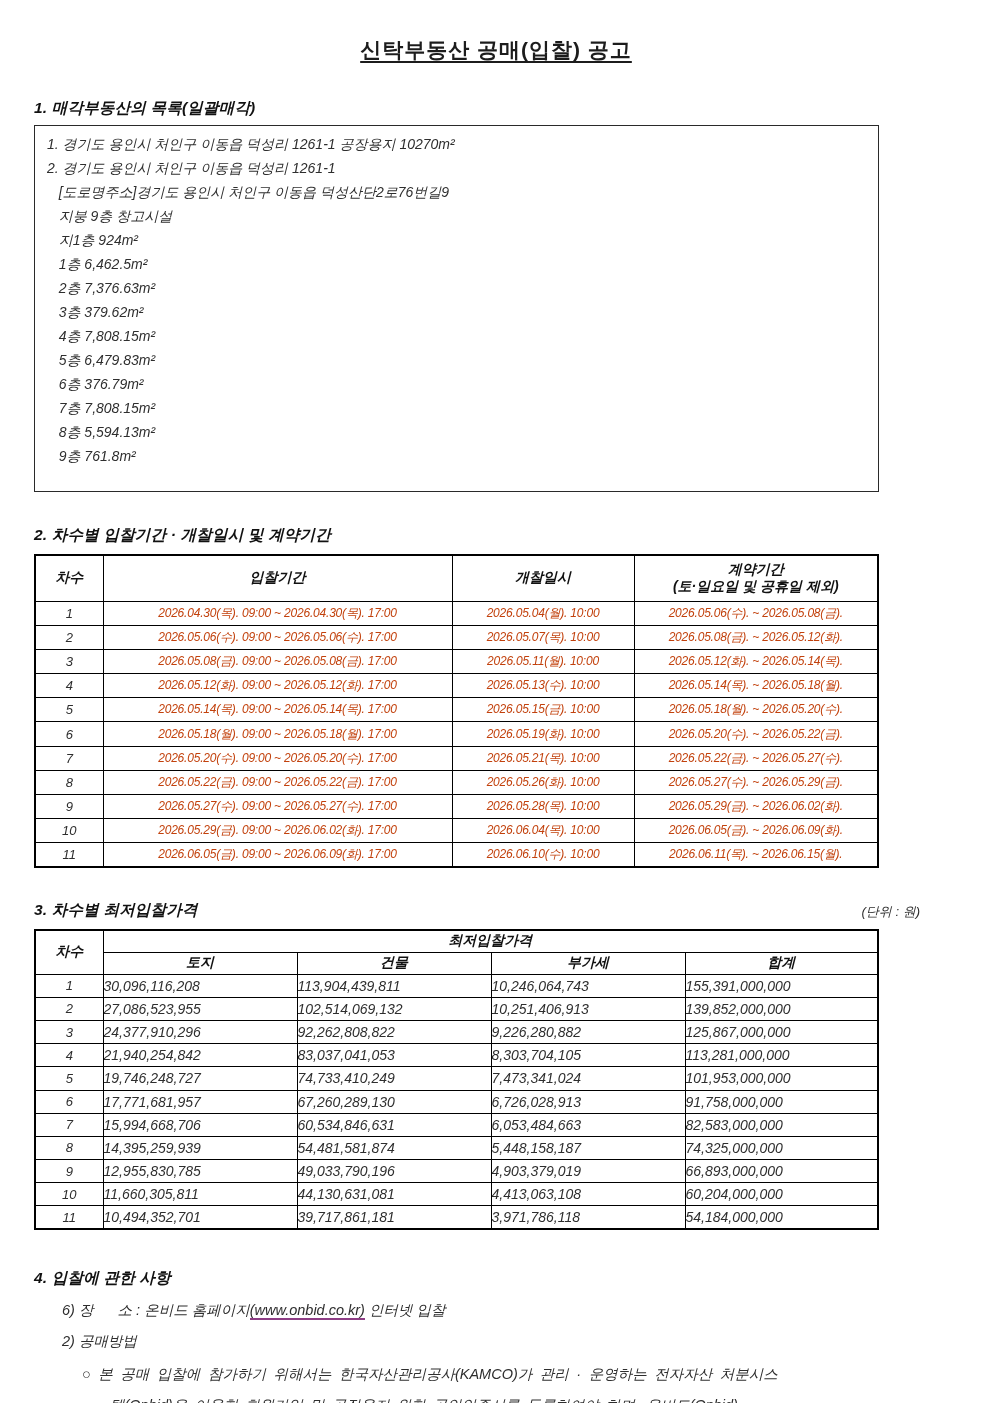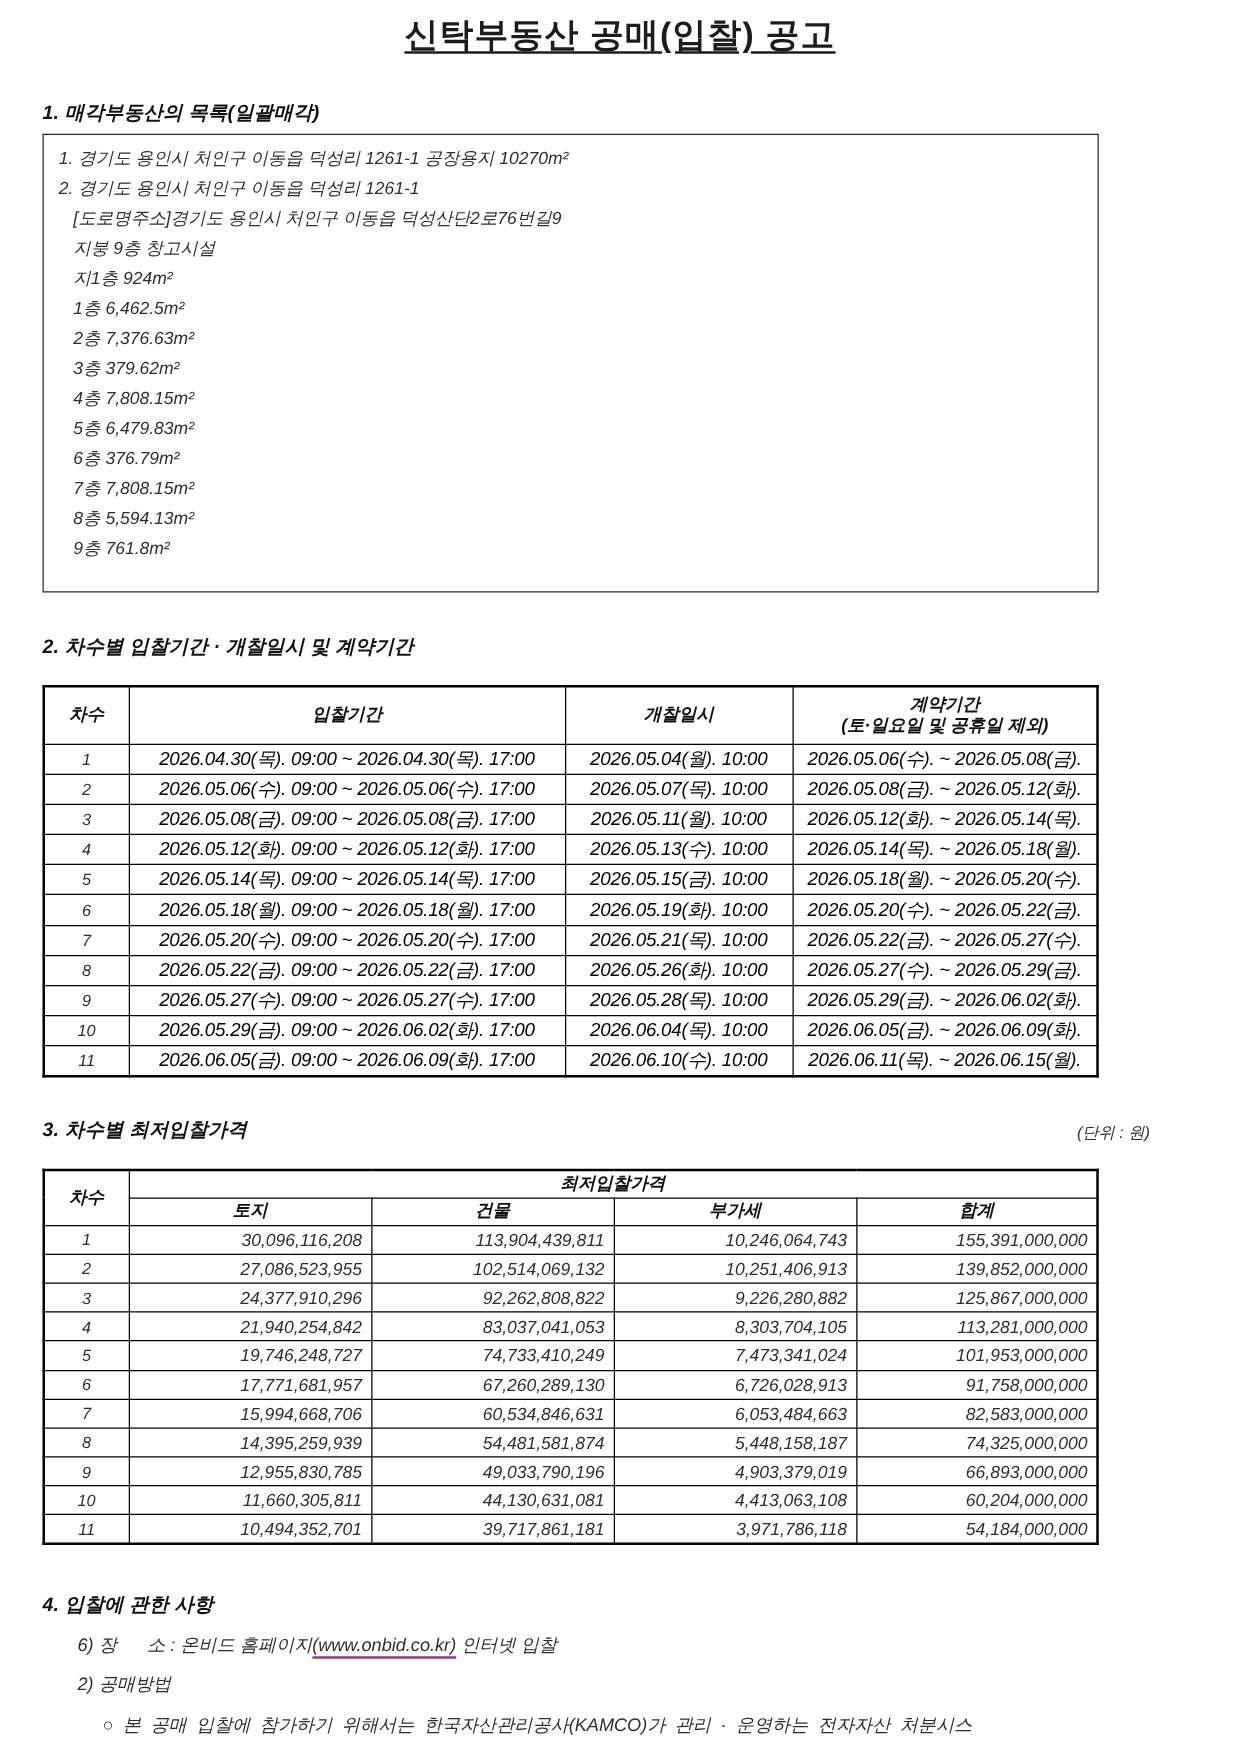--- a/index.html
+++ b/index.html
@@ -9,23 +9,24 @@
     background: #ffffff;
     color: #1c1c1c;
     font-family: "Liberation Sans", "DejaVu Sans", sans-serif;
   }
   .page { position: relative; width: 992px; height: 1403px; overflow: hidden; }
   .content { padding: 0 72px 0 34px; font-style: italic; }
 
   .doc-title {
     text-align: center;
     padding-top: 10px;
-    font-size: 27px;
+    font-size: 21px;
     font-weight: bold;
     letter-spacing: 1px;
+    margin-top: 26px;
   }
   .doc-title span { text-decoration: underline; text-underline-offset: 4px; }
 
   .sec-heading {
     font-weight: bold;
     font-size: 15.5px;
     color: #111;
     letter-spacing: 0.2px;
   }
   .sec1-heading { margin-top: 34px; }
@@ -38,43 +39,43 @@
     padding: 6px 10px 0 12px;
     font-size: 14px;
     line-height: 24.0px;
     color: #2e2e2e;
   }
   .listbox .line { white-space: pre-wrap; }
 
   .sec2-heading { margin-top: 33px; }
 
   table.doc-table {
-    margin-top: 20px;
+    margin-top: 8px;
     border-collapse: collapse;
     table-layout: fixed;
     width: 843px;
     border: 2px solid #000;
   }
   table.doc-table th, table.doc-table td {
     border: 1px solid #000;
     padding: 0;
     overflow: hidden;
   }
   table.doc-table th {
     font-size: 14px;
     font-weight: bold;
     color: #111;
     text-align: center;
     vertical-align: middle;
   }
   .t2 thead tr { height: 46px; }
   .t2 tbody tr { height: 24.2px; }
   .t2 td {
-    font-size: 15px;
-    color: #000000;
+    font-size: 12px;
+    color: #c2410c;
     text-align: center;
     vertical-align: middle;
     letter-spacing: -0.2px;
     white-space: nowrap;
   }
   .t2 td.round-cell { font-size: 13px; color: #2e2e2e; letter-spacing: 0; }
   .contract-head { line-height: 17px; }
 
   .sec3-row {
     margin-top: 32px;
@@ -86,21 +87,21 @@
 
   .t3 thead tr { height: 22px; }
   .t3 tbody tr { height: 23.2px; }
   .t3 td {
     font-size: 14px;
     color: #2e2e2e;
     vertical-align: middle;
     white-space: nowrap;
   }
   .t3 td.round-cell { text-align: center; font-size: 13px; }
-  .t3 td.num-cell { text-align: right; padding-right: 7px; }
+  .t3 td.num-cell { padding-right: 7px; }
 
   .sec4 { margin-top: 38px; }
   .sec4 .line { white-space: pre-wrap; font-size: 14.5px; color: #2e2e2e; }
   .sec4 .item { padding-left: 28px; margin-top: 12px; }
   .sec4 .para1 { padding-left: 48px; margin-top: 14px; word-spacing: 3.5px; }
   .sec4 .para2 { padding-left: 76px; margin-top: 12px; word-spacing: 3px; }
   .onbid-link {
     border-bottom: 2px solid #8e3d85;
     padding-bottom: 0px;
     cursor: pointer;

